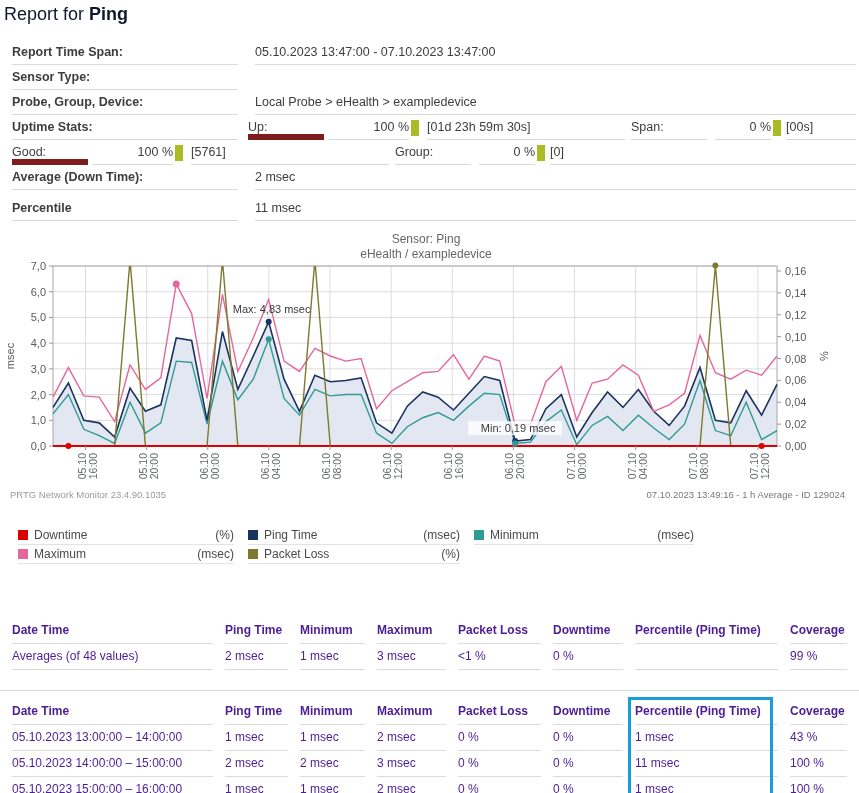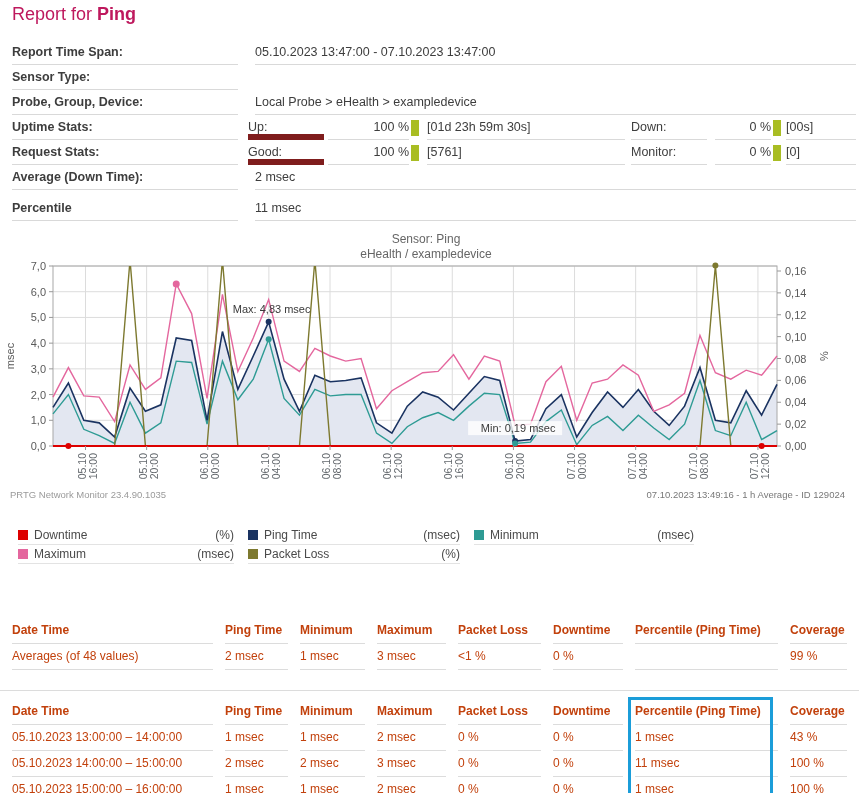--- a/index.html
+++ b/index.html
@@ -1,19 +1,19 @@
 <!DOCTYPE html>
 <html><head>
 <meta charset="utf-8">
 <style>
   html,body{margin:0;padding:0;background:#fff;}
   body{width:859px;height:793px;overflow:hidden;font-family:"Liberation Sans",sans-serif;color:#3d3d3d;}
   .page{position:relative;width:859px;height:793px;}
   
-  .title{margin:2px 0 0 12px;height:24px;line-height:24px;font-size:18px;color:#be185d;}
+  .title{margin:2px 0 0 4px;height:24px;line-height:24px;font-size:18px;color:#0f172a;}
   .title b{font-weight:700;}
   
   .kv{margin-top:14px;}
   .kvrow{display:flex;height:25px;line-height:24px;font-size:12.5px;margin-left:12px;margin-right:3px;}
   .kvrow .lbl{width:226px;font-weight:700;border-bottom:1px solid #d9d9d9;margin-right:10px;white-space:nowrap;}
   .kvrow .val{flex:1;border-bottom:1px solid #d9d9d9;white-space:nowrap;margin-left:7px;}
   .kvrow .k{width:76px;border-bottom:6px solid #7f1d1d;margin-right:4px;white-space:nowrap;}
   .kvrow .pct1{width:81px;text-align:right;border-bottom:1px solid #d9d9d9;margin-right:2px;}
   .kvrow .pct2{width:56px;text-align:right;border-bottom:1px solid #d9d9d9;margin-right:2px;}
   .kvrow .blk{width:8px;height:16px;align-self:center;margin-right:8px;background:#a9bd23;}
@@ -26,21 +26,21 @@
   #chart{display:block;margin-top:5px;}
   #chart text{font-family:"Liberation Sans",sans-serif;}
   
   .legend{margin:8px 0 0 18px;display:grid;grid-template-columns:216px 212px 220px;column-gap:14px;row-gap:0;}
   .li{display:flex;align-items:center;height:18px;border-bottom:1px solid #e3e3e3;font-size:12px;color:#4a4a4a;}
   .sw{width:10px;height:10px;margin-right:6px;flex:none;}
   .nm{flex:1;white-space:nowrap;}
   .un{white-space:nowrap;}
   
   .tbl{display:grid;grid-template-columns:201px 63px 65px 69px 83px 70px 143px 57px;column-gap:12px;margin-left:12px;}
-  .tbl .c{height:25px;line-height:25px;border-bottom:1px solid #dcdcdc;font-size:12px;color:#c2410c;white-space:nowrap;}
+  .tbl .c{height:25px;line-height:25px;border-bottom:1px solid #dcdcdc;font-size:12px;color:#4c1d95;white-space:nowrap;}
   .tbl .h{font-weight:700;}
   #table1-wrap{margin-top:54px;}
   #table2-wrap{position:relative;margin-top:20px;border-top:1px solid #dcdcdc;padding-top:8px;}
   #pct-highlight{position:absolute;left:628px;top:6px;width:139px;height:99px;border:3px solid #1b9dd9;pointer-events:none;}
 </style>
 </head>
 <body>
 
 <div class="page">
 
@@ -57,32 +57,31 @@
     <div class="kvrow">
       <div class="lbl">Probe, Group, Device:</div>
       <div class="val">Local Probe &gt; eHealth &gt; exampledevice</div>
     </div>
     <div class="kvrow">
       <div class="lbl">Uptime Stats:</div>
       <div class="k">Up:</div>
       <div class="pct1">100 %</div>
       <div class="blk"></div>
       <div class="br1">[01d 23h 59m 30s]</div>
-      <div class="k2">Down:</div>
+      <div class="k2">Span:</div>
       <div class="pct2">0 %</div>
       <div class="blk2"></div>
       <div class="br2">[00s]</div>
     </div>
     <div class="kvrow">
-      <div class="lbl">Request Stats:</div>
       <div class="k">Good:</div>
       <div class="pct1">100 %</div>
       <div class="blk"></div>
       <div class="br1">[5761]</div>
-      <div class="k2">Monitor:</div>
+      <div class="k2">Group:</div>
       <div class="pct2">0 %</div>
       <div class="blk2"></div>
       <div class="br2">[0]</div>
     </div>
     <div class="kvrow">
       <div class="lbl">Average (Down Time):</div>
       <div class="val">2 msec</div>
     </div>
     <div class="kvrow gap">
       <div class="lbl">Percentile</div>

